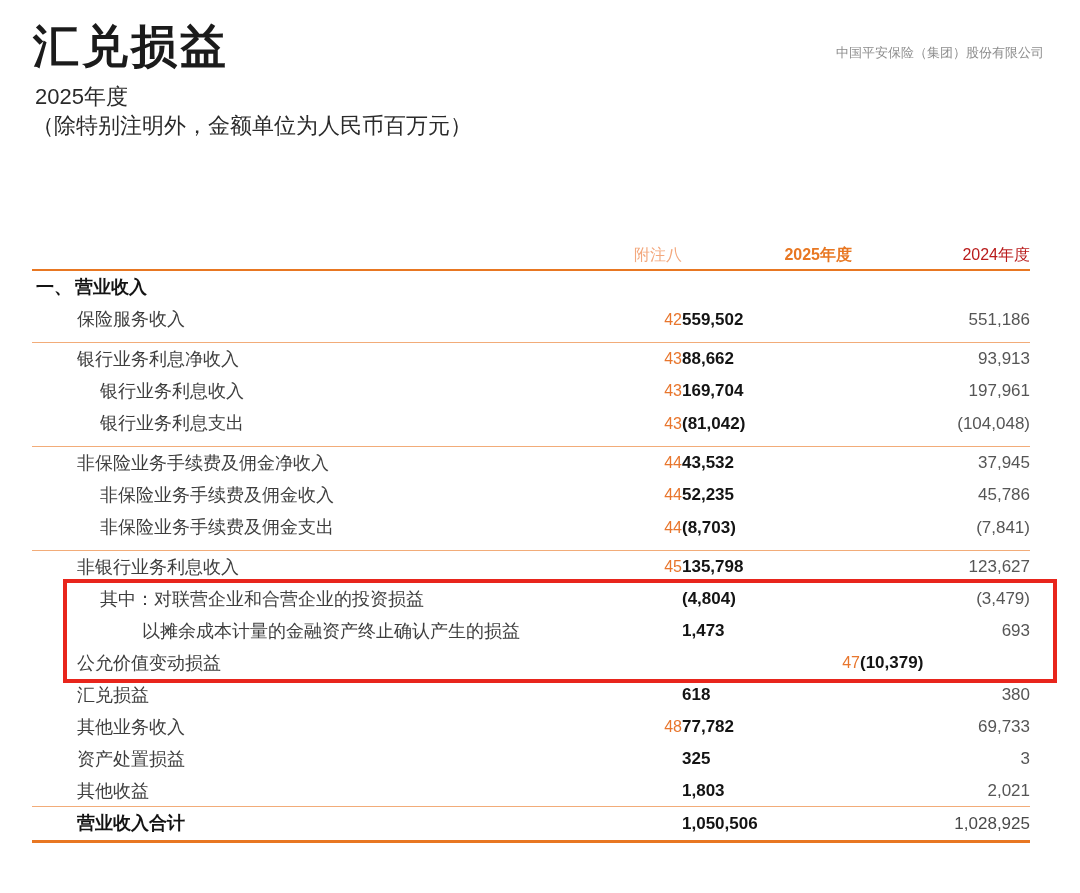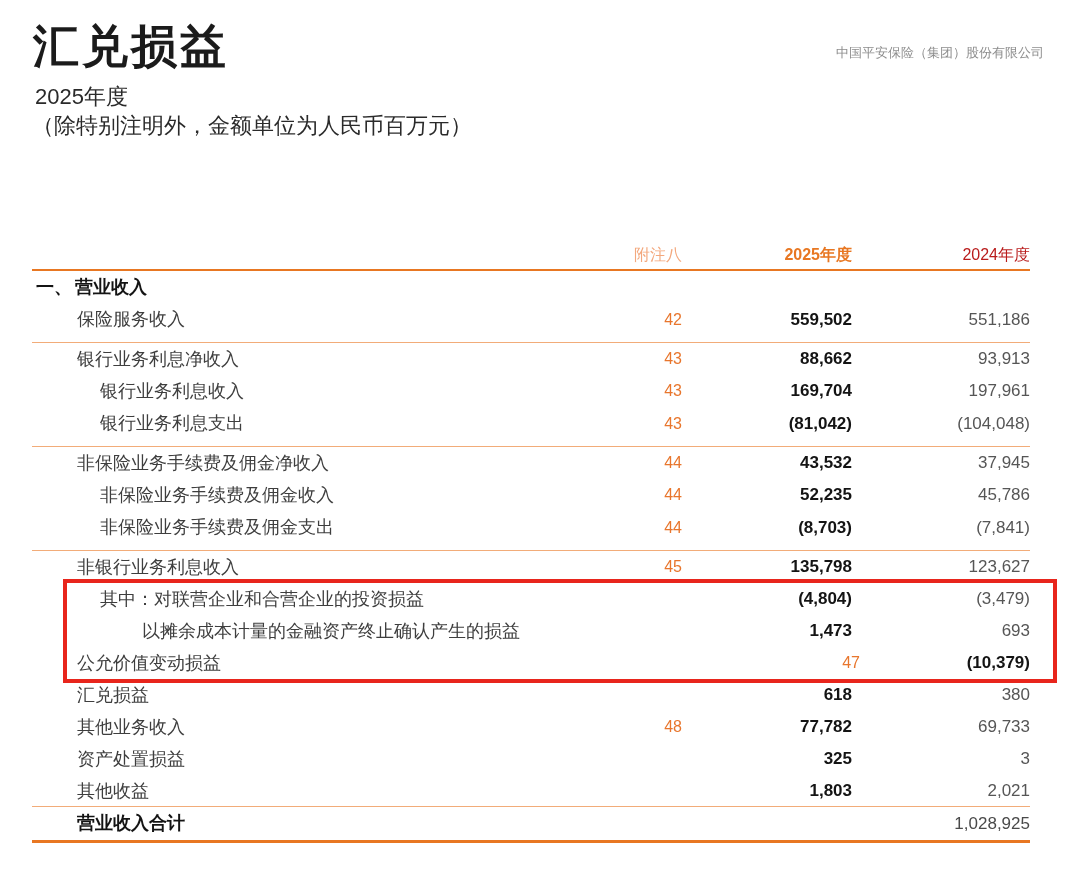--- a/index.html
+++ b/index.html
@@ -17,21 +17,21 @@
   .spacer{flex:1;}
   .th-note{width:80px;text-align:right;color:#F3A87D;}
   .th-2025{width:170px;text-align:right;color:#E87722;font-weight:bold;}
   .th-2024{width:178px;text-align:right;color:#b91c1c;}
 
   .row{display:flex;height:32px;line-height:32px;font-size:18px;color:#3e3e3e;white-space:nowrap;}
   .row .lbl{flex:1;padding-left:45px;overflow:hidden;}
   .row.l2 .lbl{padding-left:68px;}
   .row.l3 .lbl{padding-left:110px;}
   .row .note{width:80px;text-align:right;color:#E8762D;font-size:16px;}
-  .row .v25{width:170px;text-align:right;color:#141414;font-weight:bold;font-size:17px;}
+  .row .v25{width:170px;color:#141414;font-weight:bold;font-size:17px;}
   .row .v24{width:178px;text-align:right;color:#565656;font-size:17px;}
 
   .row.sep{height:40px;line-height:33px;border-bottom:1.5px solid #F2AC79;}
   .row.sep-tight{border-bottom:1.5px solid #F2AC79;}
 
   .row.section{font-weight:bold;color:#141414;height:32px;}
   .row.section .marker{width:43px;padding-left:4px;}
   .row.section .lbl-sec{flex:1;}
 
   .row.total{height:36px;line-height:33px;border-bottom:3px solid #E87722;}
@@ -165,20 +165,21 @@
     <div class="row sep-tight">
       <span class="lbl">其他收益</span>
       <span class="note"></span>
       <span class="v25">1,803</span>
       <span class="v24">2,021</span>
     </div>
 
     <div class="row total">
       <span class="lbl">营业收入合计</span>
       <span class="note"></span>
+      <span class="v25">1,050,506</span>
       <span class="v24">1,028,925</span>
     </div>
 
   </div>
 
   <div class="highlight-box"></div>
 
 </div>
 
 </body></html>

